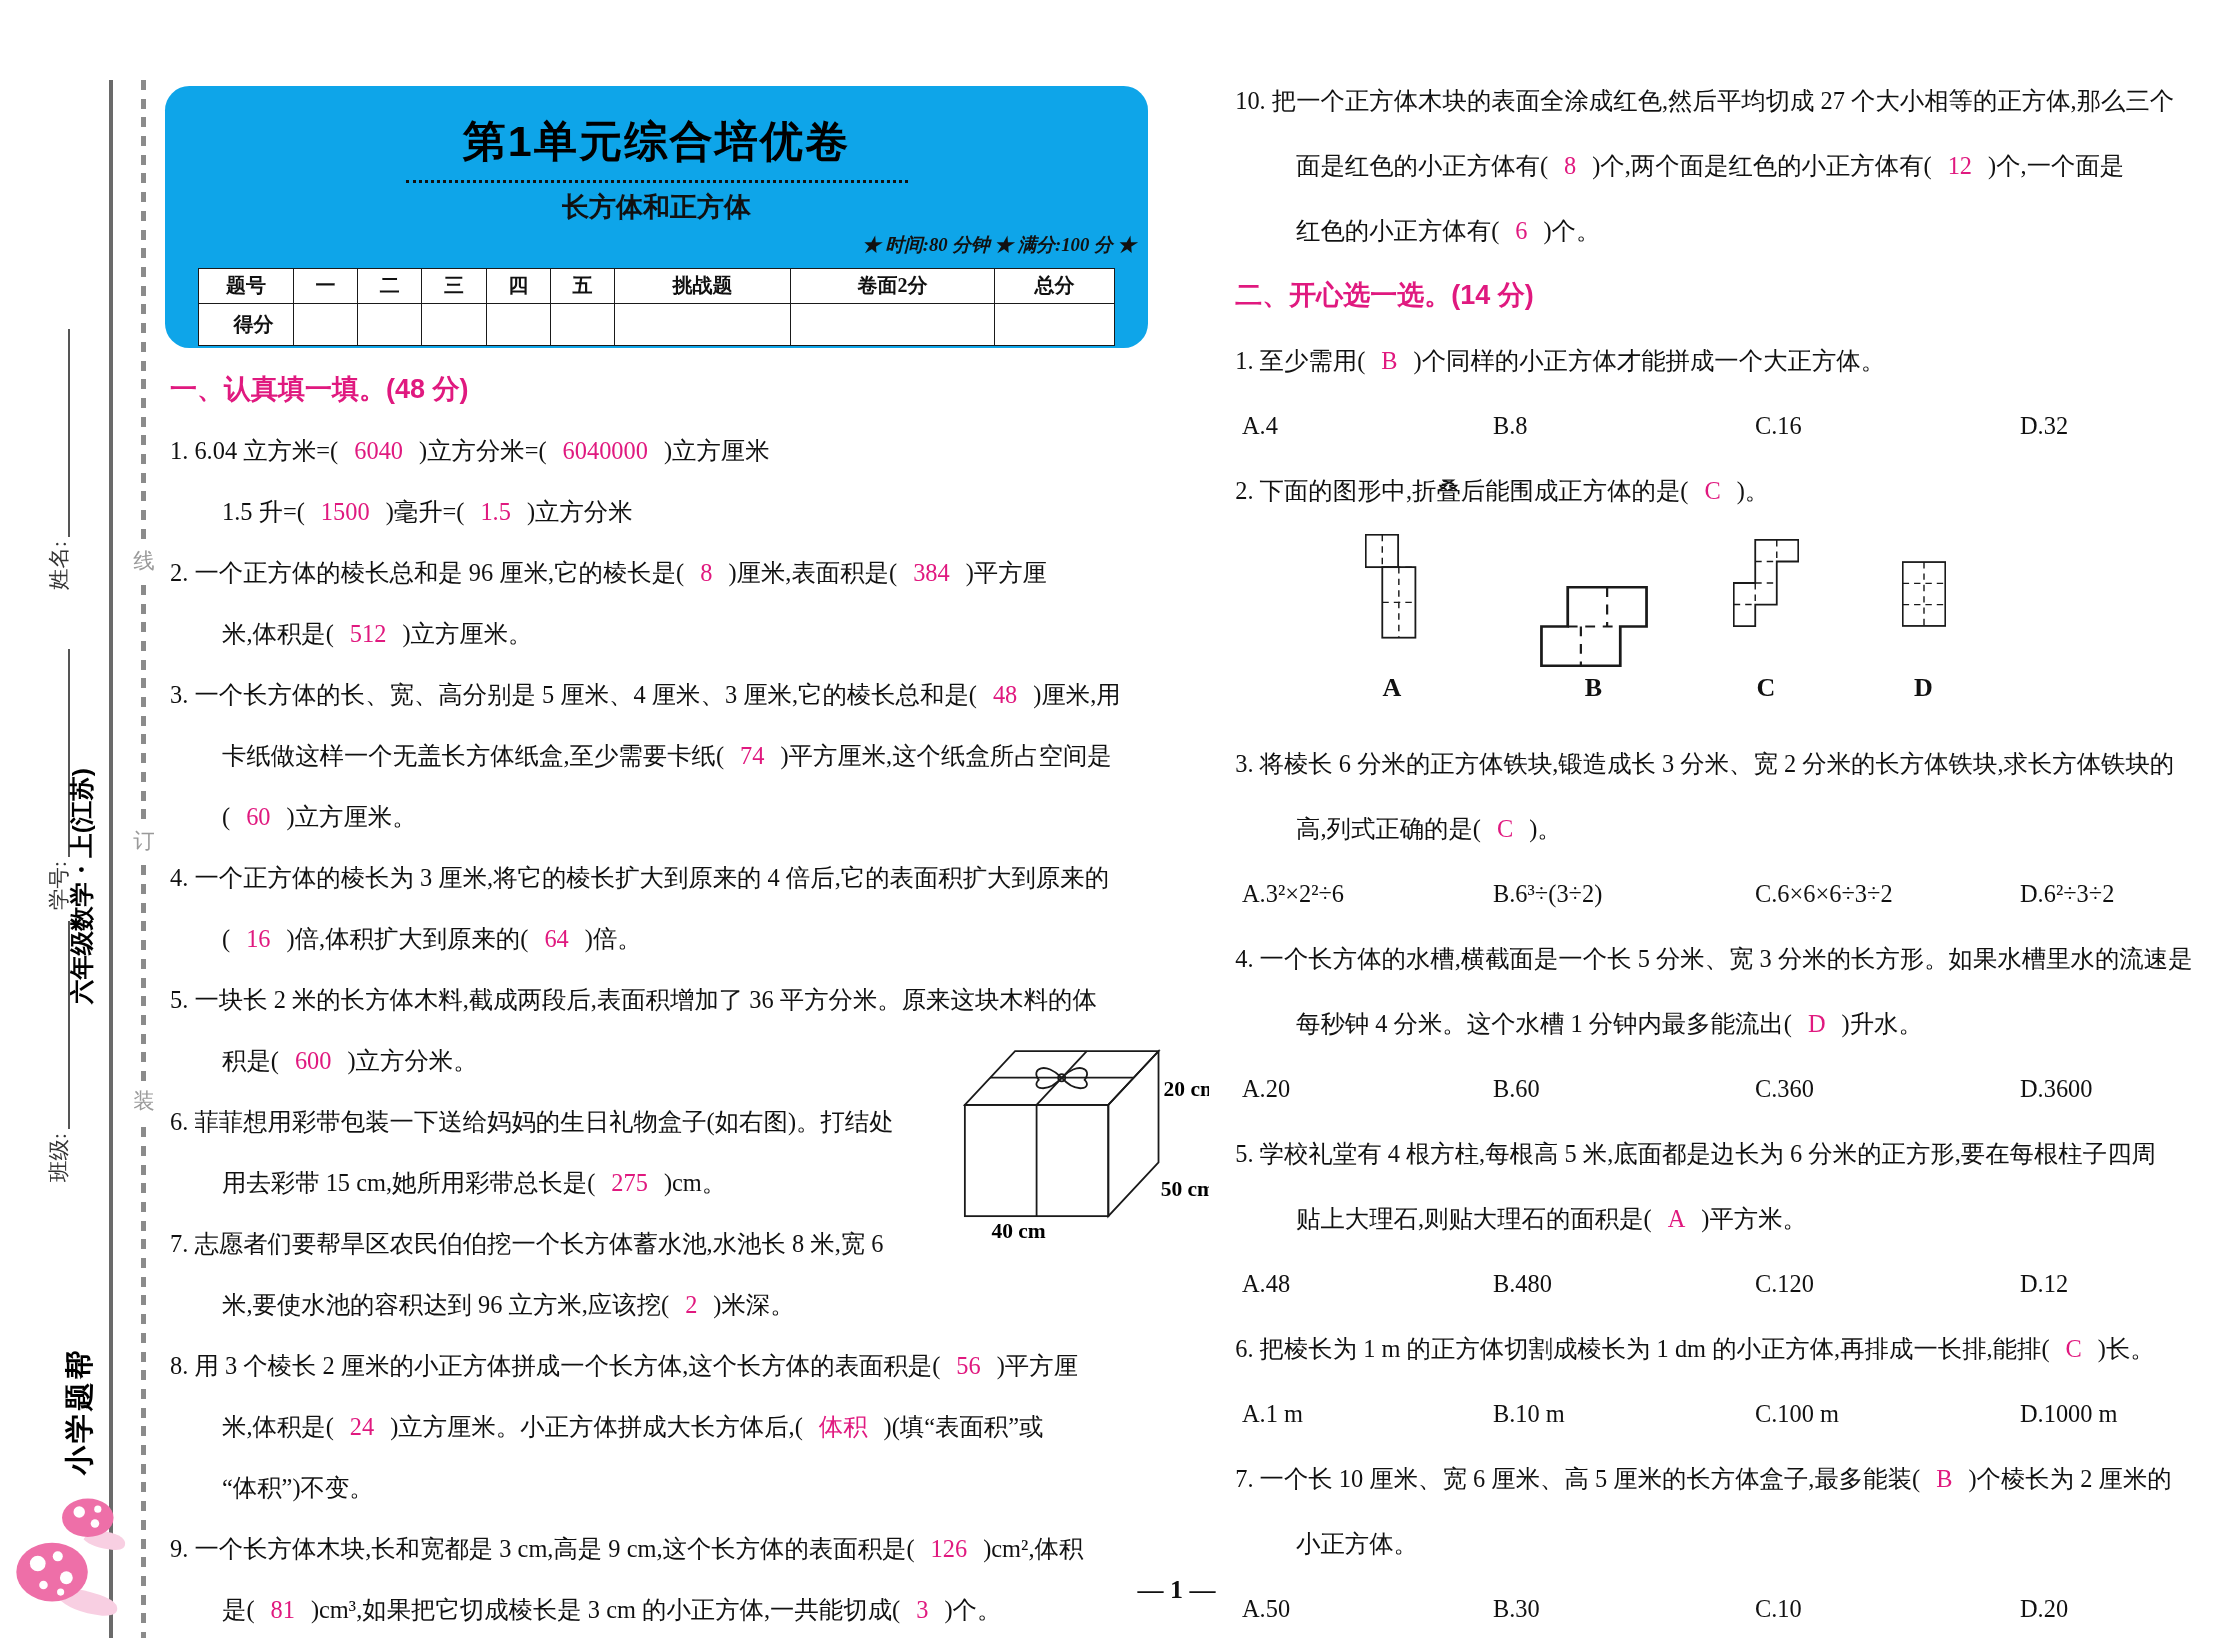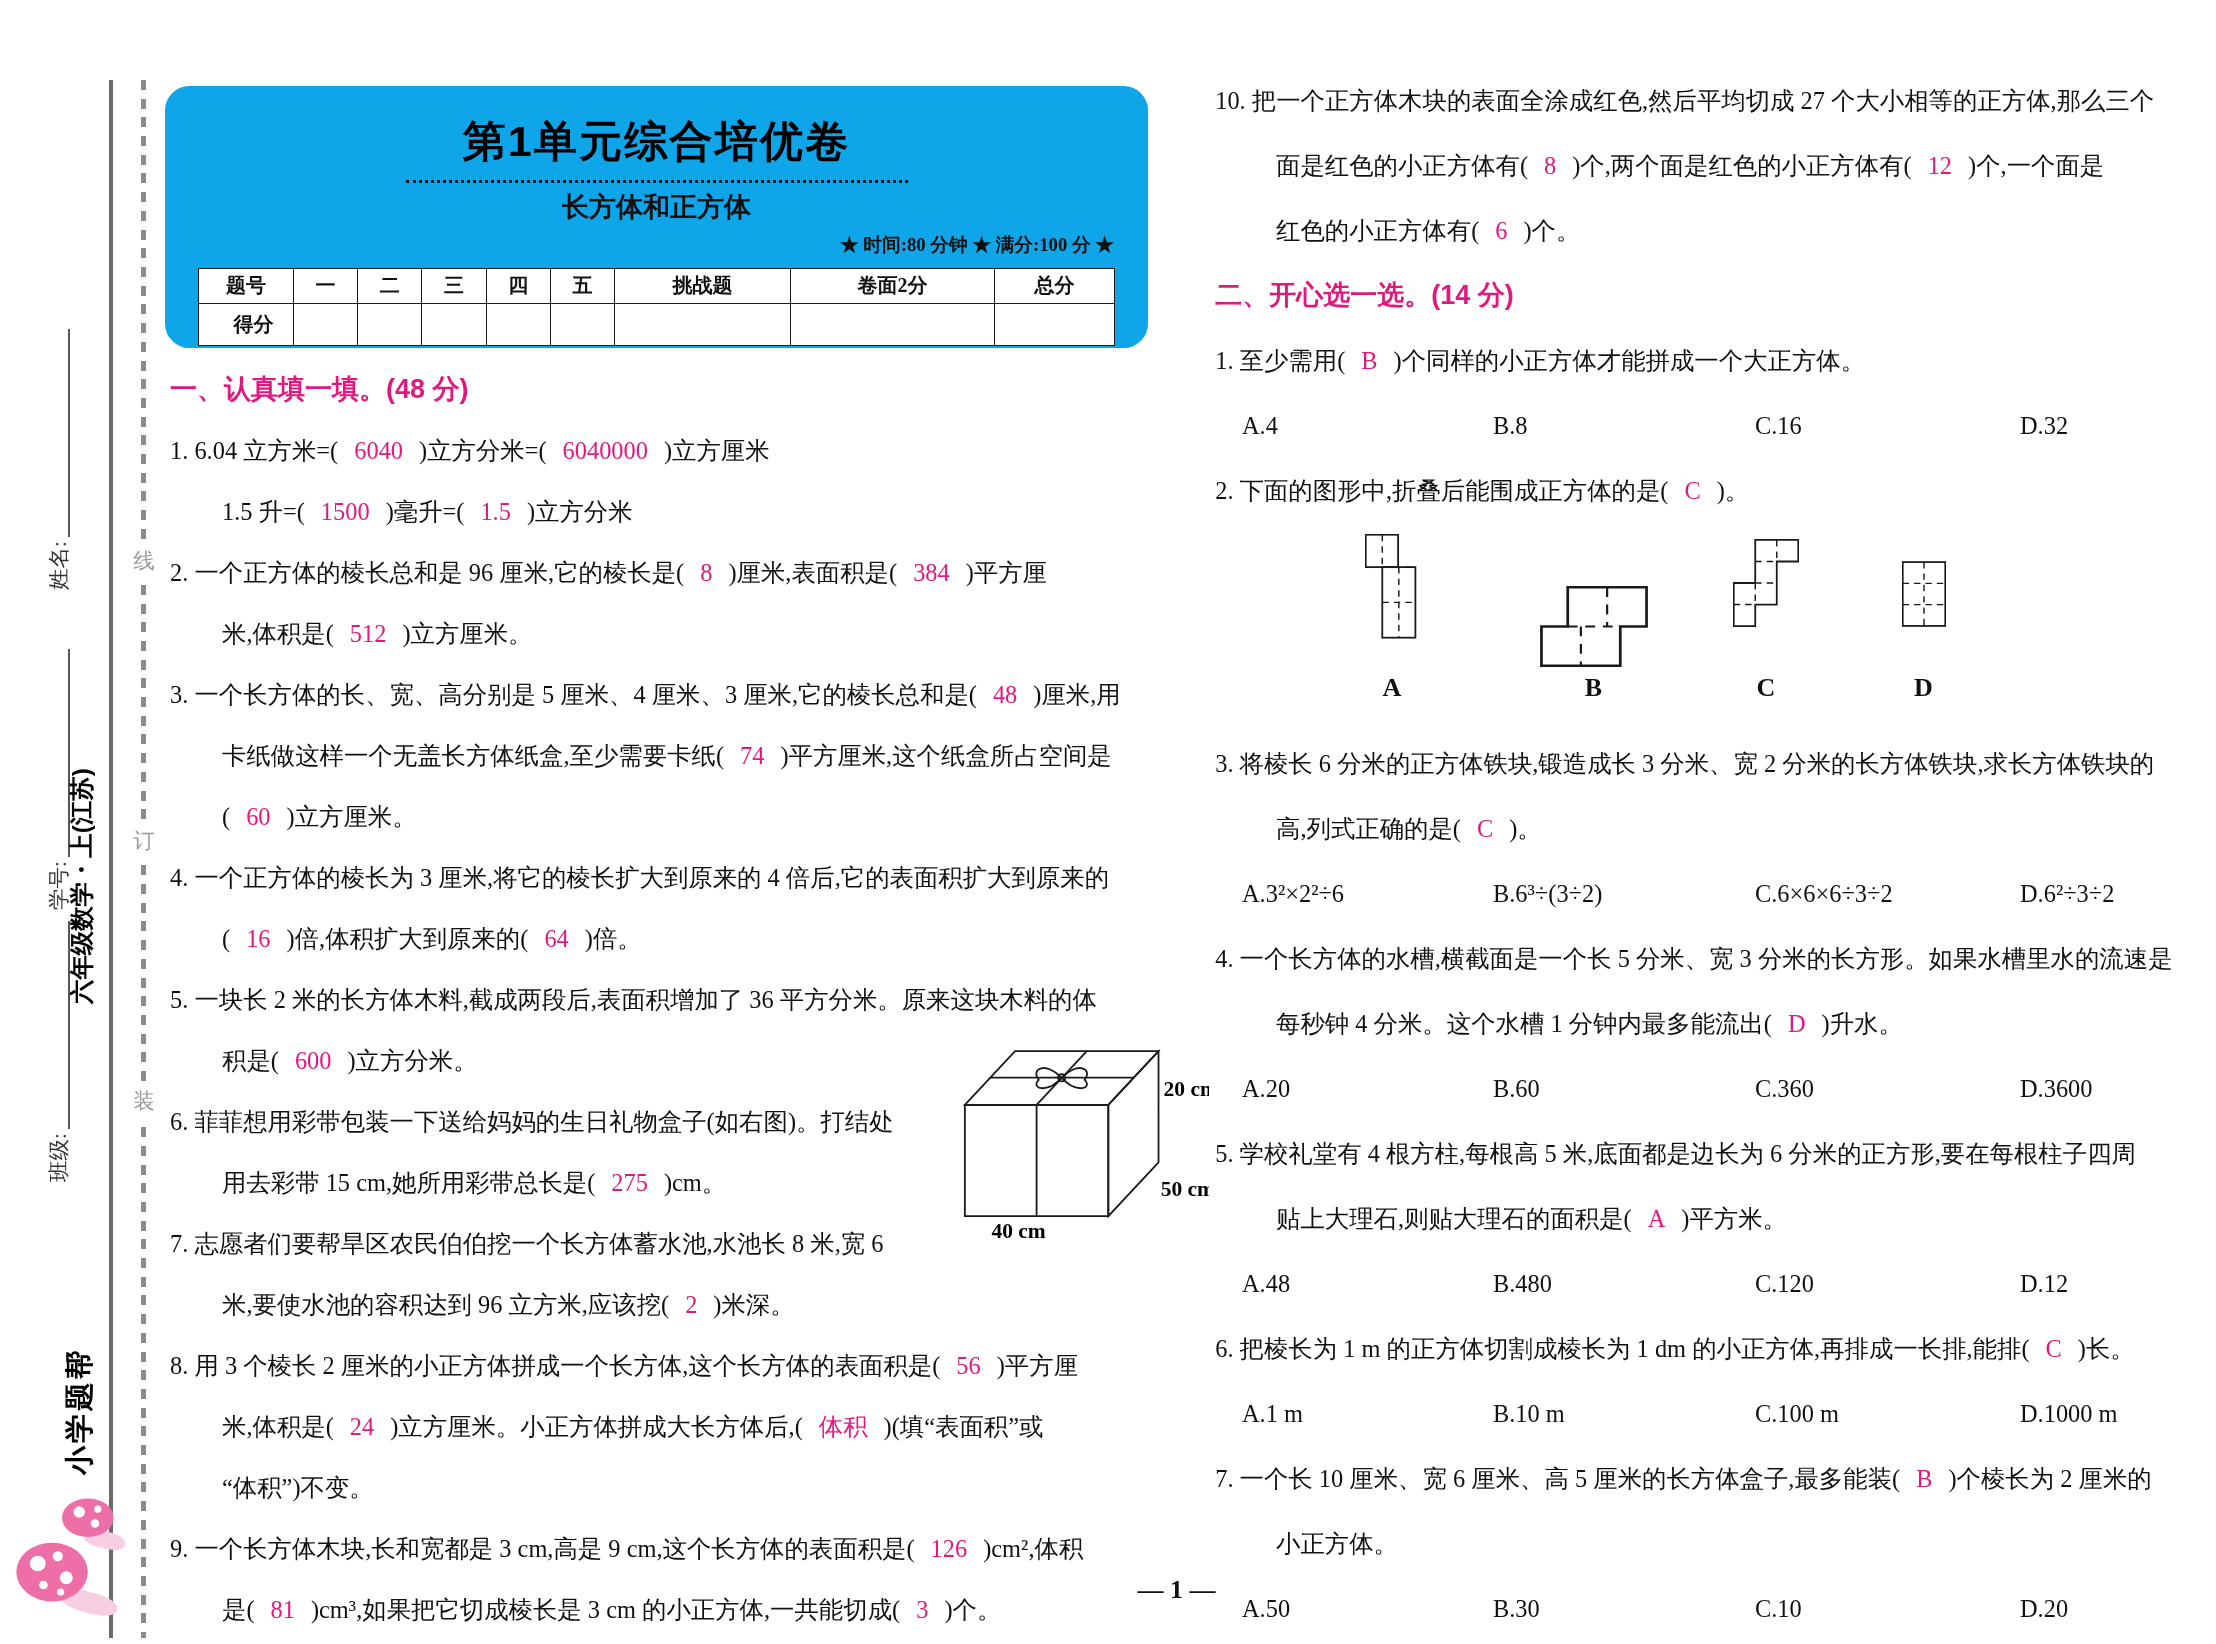--- a/index.html
+++ b/index.html
@@ -21,30 +21,30 @@
   .v-brand{font-weight:bold;font-size:29px;color:#000;font-family:"Liberation Sans",sans-serif;letter-spacing:2.9px;}
   
   .left-col{position:absolute;left:165px;top:0;width:997px;}
   .right-col{position:absolute;left:1213px;top:68px;width:983px;}
   
   .head-box{position:absolute;left:0;top:86px;width:983px;height:262px;background:#0ea5e9;border-radius:24.4px;}
   .head-title{margin-top:27px;text-align:center;font-size:43px;font-weight:bold;color:#000;
     font-family:"Liberation Sans",sans-serif;letter-spacing:2.2px;}
   .head-dotted{width:502px;margin:7.2px auto 4.3px auto;border-bottom:3.6px dotted #111;height:1.4px;}
   .head-sub{text-align:center;font-size:27px;font-weight:bold;font-family:"Liberation Sans",sans-serif;margin-top:6px;}
-  .head-meta{text-align:right;padding-right:34px;font-size:18.7px;margin-top:7.2px;font-weight:bold;}
+  .head-meta{text-align:right;padding-right:12px;font-size:18.7px;margin-top:7.2px;font-weight:bold;font-style:italic;}
   table.score{border-collapse:collapse;width:917px;margin:10px auto 0 auto;background:#fff;}
   table.score td{border:1.4px solid #1a1a1a;height:32px;text-align:center;font-size:20px;font-weight:bold;
     font-family:"Liberation Serif",serif;}
   table.score tr:nth-child(2) td{height:39px;padding-left:16px;}
   table.score td.first{width:77px;}
   
   .qarea{position:absolute;left:0;top:359px;width:100%;}
   .line{height:61px;line-height:61px;white-space:nowrap;font-size:24.4px;padding-left:5px;}
-  .right-col .line{height:65px;line-height:65px;padding-left:2.2px;}
+  .right-col .line{height:65px;line-height:65px;padding-left:2.2px;margin-left:20px;}
   .cont{padding-left:57px !important;}
   .right-col .cont{padding-left:63px !important;}
   .sec{color:#e0197f;font-weight:bold;font-family:"Liberation Sans",sans-serif;font-size:27px;}
   .ans{color:#e0197f;padding:0 16px;}
   .opts{display:grid;grid-template-columns:251px 262px 265px auto;padding-left:29px;height:65px;line-height:65px;font-size:24.4px;}
   
   .nets{position:relative;height:208px;}
   .net{position:absolute;top:10.8px;height:169px;text-align:center;}
   .net .lbl{position:absolute;bottom:0;left:0;right:0;font-weight:bold;font-size:26px;font-family:"Liberation Serif",serif;}
   .giftbox{position:absolute;left:961px;top:1044px;}

